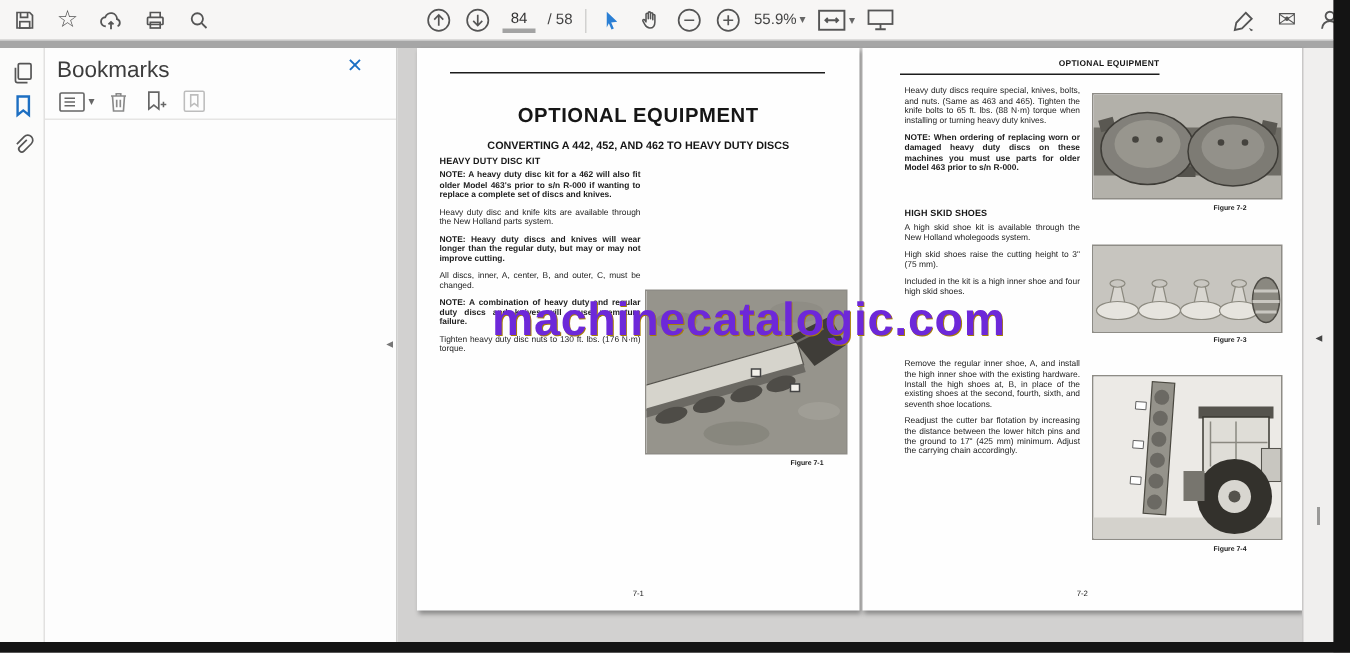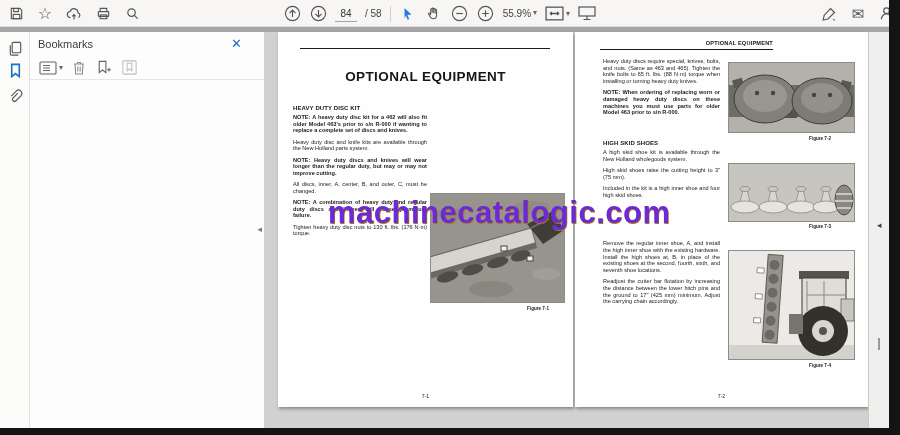--- a/index.html
+++ b/index.html
@@ -8,35 +8,35 @@
   .app{position:absolute;left:0;top:0;width:889px;height:428px;background:#fff}
 
   
   .toolbar{position:absolute;left:0;top:0;width:100%;height:27px;background:#f7f6f5;border-bottom:1px solid #dcdbda}
   .tb-group{position:absolute;top:0;height:27px;display:flex;align-items:center}
   .tb-left{left:7px;gap:11px}
   .tb-center{left:283px;gap:8px}
   .tb-right{left:820px;gap:11px}
   .tbi{width:18px;height:18px;display:flex;align-items:center;justify-content:center;color:#555;font-size:14px;line-height:1}
   .tb-sep{width:1px;height:16px;background:#d2d1d0}
-  .pg-input{width:22px;height:16px;border:none;border-bottom:1px solid #a3a3a3;background:transparent;font-size:10px;text-align:center;color:#333;font-family:"Liberation Sans",sans-serif}
+  .pg-input{width:22px;height:16px;border:none;border-bottom:3px solid #a3a3a3;background:transparent;font-size:10px;text-align:center;color:#333;font-family:"Liberation Sans",sans-serif}
   .tb-text{font-size:10px;color:#444;white-space:nowrap}
   .caret{font-size:8px;color:#666;margin-left:2px}
 
   
   .band{position:absolute;left:0;top:27px;width:100%;height:5px;background:#a6a6a6}
 
   
   .iconstrip{position:absolute;left:0;top:32px;width:30px;bottom:0;background:#fbfbfa;border-right:1px solid #e2e1e0}
   .strip-icon{position:absolute;left:5px;width:20px;height:20px;display:flex;align-items:center;justify-content:center}
 
   
   .bpanel{position:absolute;left:30px;top:32px;width:235px;bottom:0;background:#fdfdfd;border-right:1px solid #cfcfce}
   .bp-header{position:absolute;left:0;top:0;right:0;height:24px}
-  .bp-title{position:absolute;left:8px;top:6px;font-size:11px;color:#3c3c3c}
+  .bp-title{position:absolute;left:8px;top:6px;font-size:15px;color:#3c3c3c}
   .bp-close{position:absolute;right:22px;top:4px;font-size:13px;color:#1a6fc4;cursor:default}
   .bp-tools{position:absolute;left:0;top:24px;right:0;height:24px;border-bottom:1px solid #e6e5e4;display:flex;align-items:center;padding-left:9px;gap:9px}
   .bp-collapse{position:absolute;right:2px;top:192px;font-size:9px;color:#777}
 
   
   .docarea{position:absolute;left:265px;top:32px;right:21px;bottom:0;background:#d2d1d0}
   .page{position:absolute;top:0;height:375px;background:#fefefe;box-shadow:1px 2px 3px rgba(0,0,0,.35)}
   .page-left{left:13px;width:295px}
   .page-right{left:310px;width:293px}
 
@@ -233,20 +233,21 @@
       </span>
     </div>
     <span class="bp-collapse">◂</span>
   </div>
 
   <div class="docarea">
 
     <div class="page page-left">
       <div class="rule" style="top:16px;left:22px;width:250px"></div>
       <div class="sec-title t2">OPTIONAL EQUIPMENT</div>
+      <div class="sec-title t3">CONVERTING A 442, 452, AND 462 TO HEAVY DUTY DISCS</div>
 
       <div class="col" style="left:15px;top:73px;width:134px">
         <div class="colhead">HEAVY DUTY DISC KIT</div>
         <p class="p5 b">NOTE: A heavy duty disc kit for a 462 will also fit older Model 463's prior to s/n R-000 if wanting to replace a complete set of discs and knives.</p>
         <p class="p5">Heavy duty disc and knife kits are available through the New Holland parts system.</p>
         <p class="p5 b">NOTE: Heavy duty discs and knives will wear longer than the regular duty, but may or may not improve cutting.</p>
         <p class="p5">All discs, inner, A, center, B, and outer, C, must be changed.</p>
         <p class="p5 b">NOTE: A combination of heavy duty and regular duty discs and knives will cause premature failure.</p>
         <p class="p5">Tighten heavy duty disc nuts to 130 ft. lbs. (176 N·m) torque.</p>
       </div>

